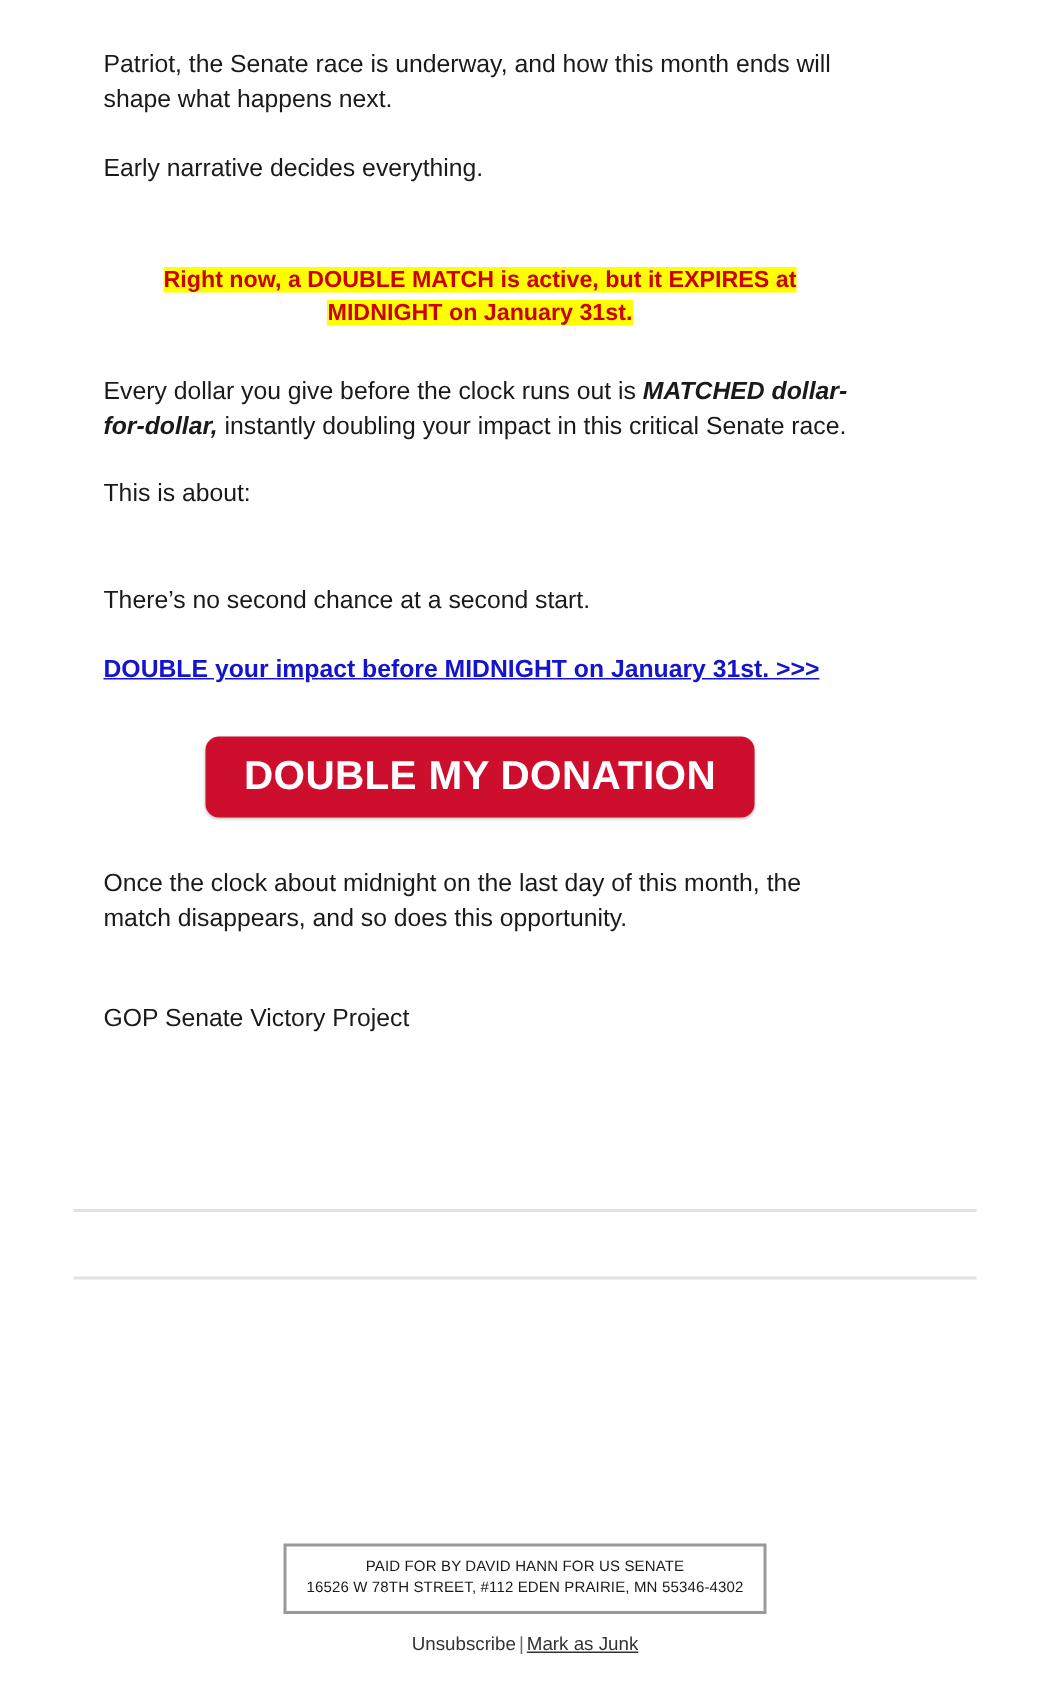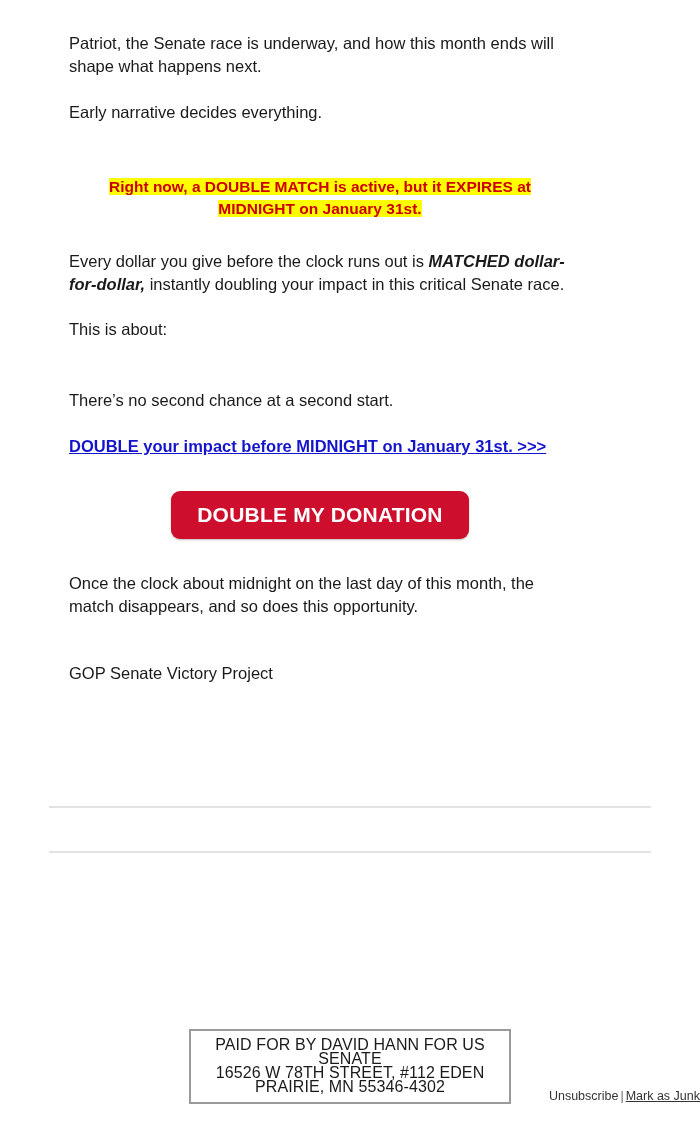--- a/index.html
+++ b/index.html
@@ -95,21 +95,21 @@
     text-align: right;
   }
   .btn-wrap {
     text-align: center;
     padding: 0;
   }
   .donate-btn {
     display: inline-block;
     background: #CE0E2D;
     color: #ffffff;
-    font-size: 21px;
+    font-size: 27px;
     font-weight: bold;
     letter-spacing: 0.2px;
     padding: 13px 26px 14px 26px;
     border-radius: 9px;
     border: none;
     text-decoration: none;
     line-height: 1;
     box-shadow: 0 1px 2px rgba(0,0,0,0.25);
     cursor: pointer;
   }
@@ -127,31 +127,31 @@
     left: 189px;
     top: 1029px;
     width: 322px;
     box-sizing: border-box;
     border: 2px solid #9a9a9a;
     background: #ffffff;
     text-align: center;
     padding: 7px 4px 8px 4px;
   }
   .disclaimer-line {
-    font-size: 16px;
+    font-size: 10px;
     line-height: 14px;
     color: #1a1a1a;
     letter-spacing: 0.1px;
   }
   .footer-links {
     position: absolute;
     left: 0;
     right: 0;
     top: 1088px;
-    text-align: right;
+    text-align: center;
     font-size: 12.5px;
     line-height: 16px;
     color: #333333;
   }
   .footer-links .sep { color: #666666; padding: 0 2px; }
   .footer-links a {
     color: #333333;
     text-decoration: underline;
   }
   .footer-links .plain {

